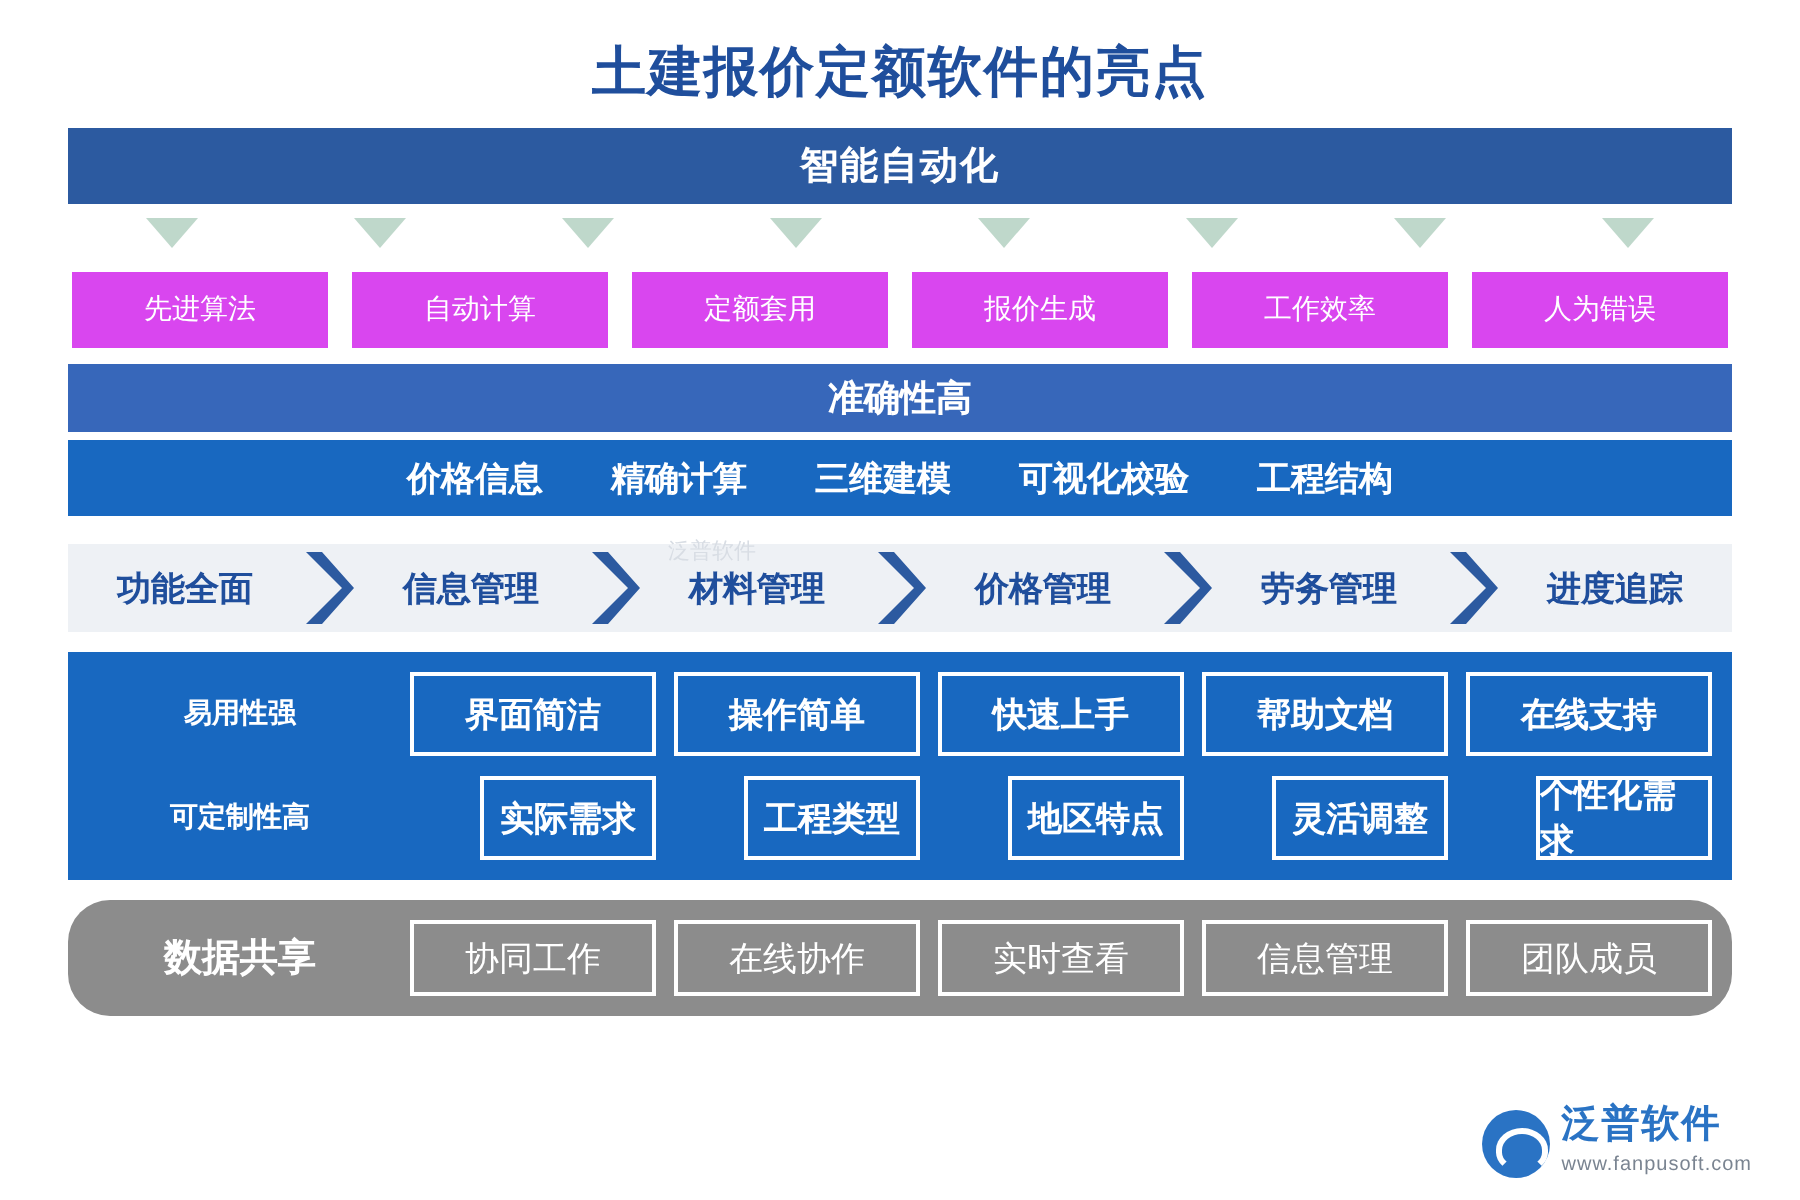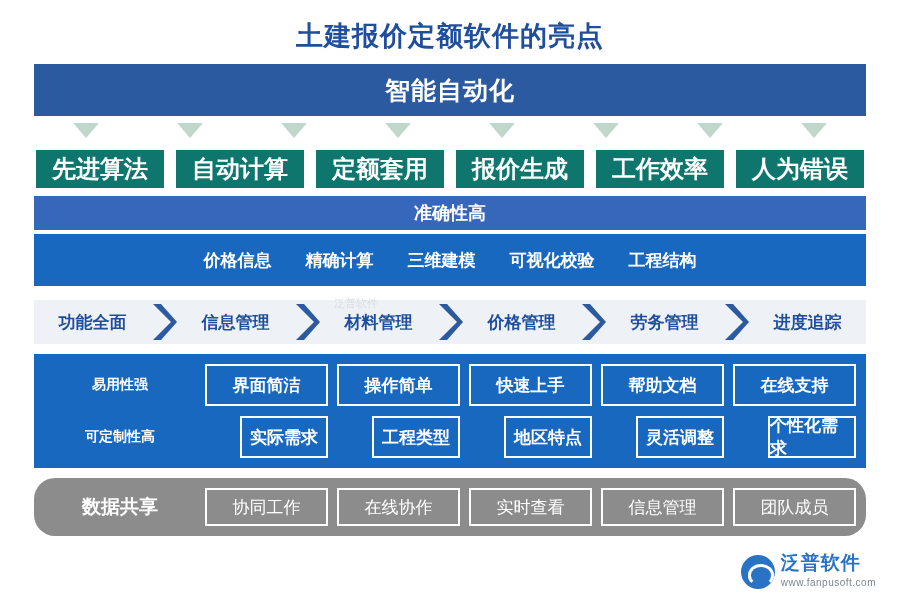--- a/index.html
+++ b/index.html
@@ -28,24 +28,24 @@
     font-weight: bold;
     color: #1f4e9c;
     letter-spacing: 1px;
     padding-top: 18px;
     padding-bottom: 10px;
     border-radius: 16px;
   }
   
   .band-dark {
     margin: 0 34px;
-    height: 52px;
+    height: 38px;
     background: #2c5aa0;
     color: #ffffff;
-    font-size: 25px;
+    font-size: 19px;
     font-weight: bold;
     display: flex;
     align-items: center;
     justify-content: center;
     letter-spacing: 1px;
   }
   
   .arrows {
     margin: 0 34px;
     height: 26px;
@@ -75,46 +75,46 @@
   
   .boxrow {
     margin: 6px 34px 0 34px;
     display: flex;
     justify-content: space-between;
     gap: 8px;
   }
   .boxrow .cell {
     flex: 1;
     height: 42px;
-    background: #0f766e;
+    background: #d946ef;
     border: 2px solid #ffffff;
     color: #ffffff;
-    font-size: 24px;
-    font-weight: bold;
+    font-size: 14px;
+    font-weight: normal;
     display: flex;
     align-items: center;
     justify-content: center;
     box-sizing: border-box;
   }
   
   .band-mid {
     margin: 6px 34px 0 34px;
     height: 34px;
     background: #3767ba;
     color: #ffffff;
     font-size: 18px;
     font-weight: bold;
     display: flex;
     align-items: center;
     justify-content: center;
   }
   
   .band-bright {
     margin: 4px 34px 0 34px;
-    height: 52px;
+    height: 38px;
     background: #1868c0;
     color: #ffffff;
     font-size: 17px;
     font-weight: bold;
     display: flex;
     align-items: center;
     justify-content: center;
     gap: 34px;
   }
   

